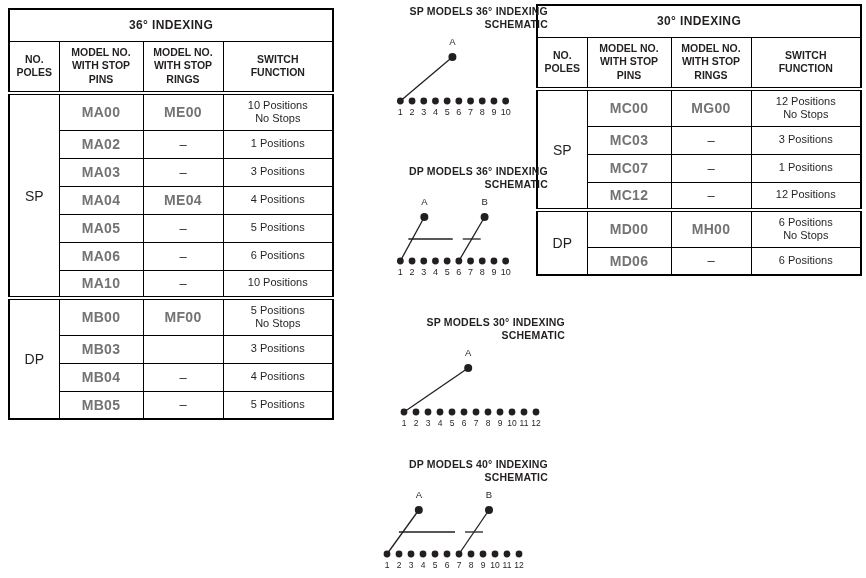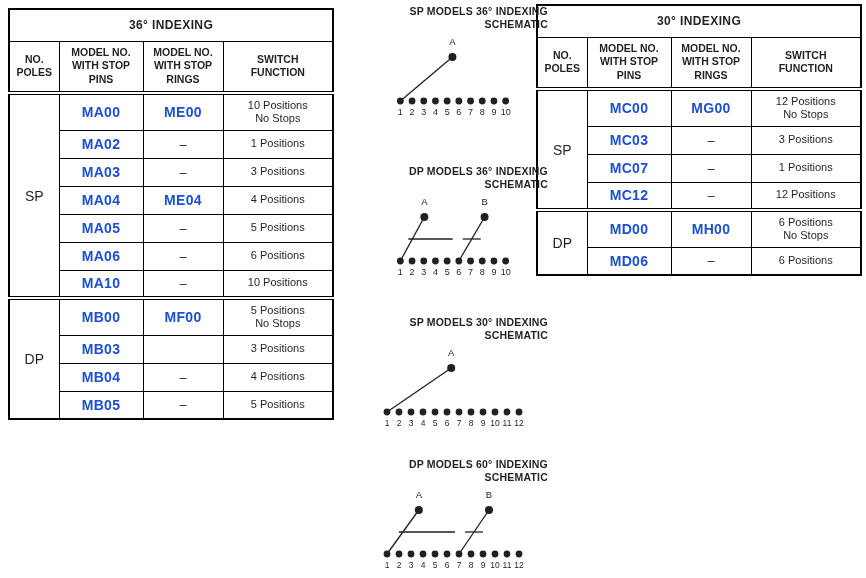--- a/index.html
+++ b/index.html
@@ -13,21 +13,21 @@
   tr.title-row{height:32px;}
   td.title-cell{font-weight:bold;font-size:12px;text-align:center;letter-spacing:.4px;}
   tr.head-row{height:52px;}
   tr.head-row td{font-weight:bold;font-size:10.5px;line-height:1.3;text-align:center;
                  white-space:pre-line;border-bottom:4px double #000;}
   td.cd{border-left:4px double #000;}
   tr.first-group td{border-top:4px double #000;}
   tr.body{height:28px;}
   tr.tall{height:37px;}
   td.pole-cell{font-size:14px;text-align:center;}
-  td.model-cell{font-weight:bold;font-size:14px;color:#1d4ed8;text-align:center;letter-spacing:.3px;}
+  td.model-cell{font-weight:bold;font-size:14px;color:#737373;text-align:center;letter-spacing:.3px;}
   td.model-cell.dash{color:#231f20;font-weight:400;font-size:13px;letter-spacing:0;}
   td.func-cell{font-size:11px;text-align:center;padding-left:8px;white-space:pre-line;line-height:1.25;}
 
   
   .schem{position:absolute;width:190px;text-align:right;padding-left:23px;}
   .schem-title{font-weight:bold;font-size:10.5px;line-height:13px;white-space:pre-line;letter-spacing:.2px;}
   .schem-svg{margin-top:0;}
   svg{font-family:"Liberation Sans",sans-serif;}
 </style>
 </head>
@@ -238,21 +238,21 @@
           <text x="112.54999999999998" y="84" text-anchor="middle" font-size="9" fill="#231f20">7</text>
           <circle cx="124.25" cy="70" r="3.4" fill="#231f20"></circle>
           <text x="124.25" y="84" text-anchor="middle" font-size="9" fill="#231f20">8</text>
           <circle cx="135.95" cy="70" r="3.4" fill="#231f20"></circle>
           <text x="135.95" y="84" text-anchor="middle" font-size="9" fill="#231f20">9</text>
           <circle cx="147.65" cy="70" r="3.4" fill="#231f20"></circle>
           <text x="147.65" y="84" text-anchor="middle" font-size="9" fill="#231f20">10</text>
         </svg></div>
   </div>
 
-  <div class="schem" style="left:335px;top:316px">
+  <div class="schem" style="left:352px;top:316px">
     <div class="schem-title">SP MODELS 30° INDEXING
 SCHEMATIC</div>
     <div class="schem-svg"><svg width="190" height="92" viewBox="0 0 190 92">
           <line x1="29" y1="70" x2="93.19999999999999" y2="26" stroke="#231f20" stroke-width="1.3"></line>
           <circle cx="93.19999999999999" cy="26" r="4" fill="#231f20"></circle>
           <text x="93.19999999999999" y="14" text-anchor="middle" font-size="9.5" fill="#231f20">A</text>
           <circle cx="29" cy="70" r="3.4" fill="#231f20"></circle>
           <text x="29" y="84" text-anchor="middle" font-size="8.5" fill="#231f20">1</text>
           <circle cx="41" cy="70" r="3.4" fill="#231f20"></circle>
           <text x="41" y="84" text-anchor="middle" font-size="8.5" fill="#231f20">2</text>
@@ -273,21 +273,21 @@
           <circle cx="137" cy="70" r="3.4" fill="#231f20"></circle>
           <text x="137" y="84" text-anchor="middle" font-size="8.5" fill="#231f20">10</text>
           <circle cx="149" cy="70" r="3.4" fill="#231f20"></circle>
           <text x="149" y="84" text-anchor="middle" font-size="8.5" fill="#231f20">11</text>
           <circle cx="161" cy="70" r="3.4" fill="#231f20"></circle>
           <text x="161" y="84" text-anchor="middle" font-size="8.5" fill="#231f20">12</text>
         </svg></div>
   </div>
 
   <div class="schem" style="left:335px;top:458px">
-    <div class="schem-title">DP MODELS 60° INDEXING
+    <div class="schem-title">DP MODELS 40° INDEXING
 SCHEMATIC</div>
     <div class="schem-svg"><svg width="190" height="92" viewBox="0 0 190 92">
           <line x1="29" y1="70" x2="60.8" y2="26" stroke="#231f20" stroke-width="1.3"></line>
           <circle cx="60.8" cy="26" r="4" fill="#231f20"></circle>
           <text x="60.8" y="14" text-anchor="middle" font-size="9.5" fill="#231f20">A</text>
           <line x1="101" y1="70" x2="131" y2="26" stroke="#231f20" stroke-width="1.3"></line>
           <circle cx="131" cy="26" r="4" fill="#231f20"></circle>
           <text x="131" y="14" text-anchor="middle" font-size="9.5" fill="#231f20">B</text>
           <line x1="40.9" y1="48" x2="97" y2="48" stroke="#231f20" stroke-width="1.3"></line>
           <line x1="107" y1="48" x2="125" y2="48" stroke="#231f20" stroke-width="1.3"></line>

